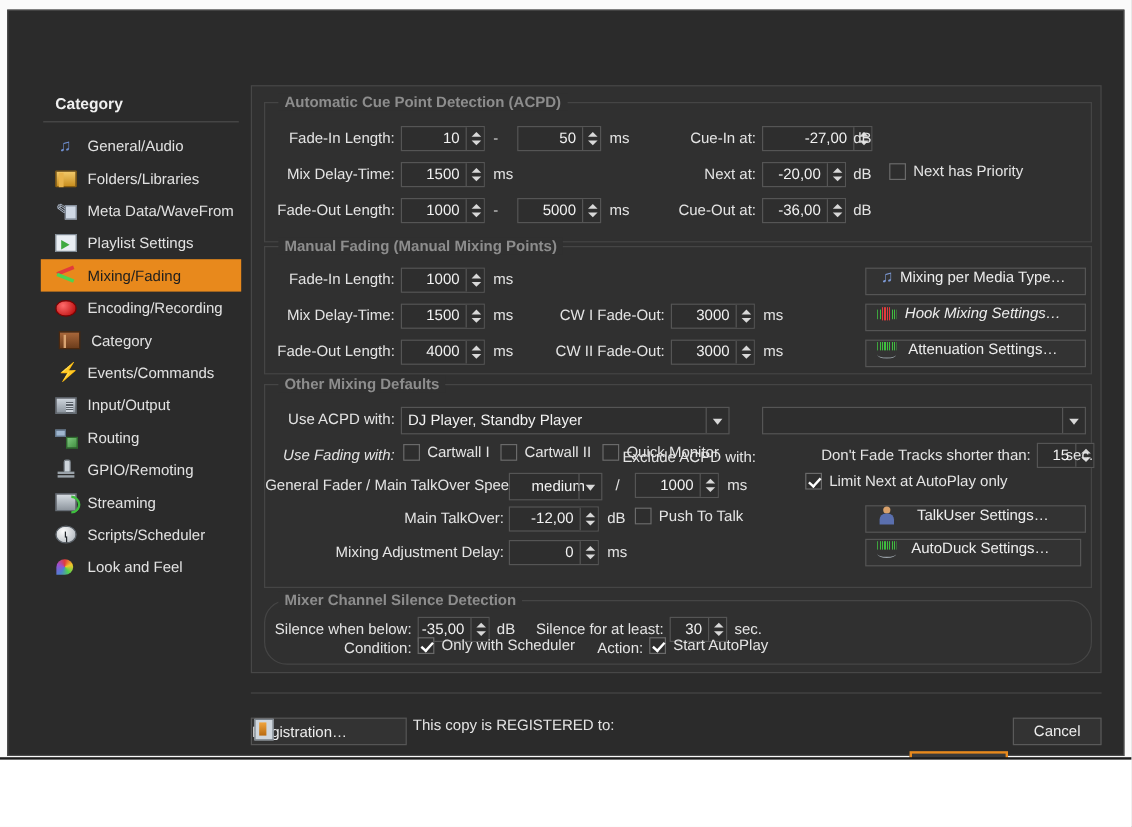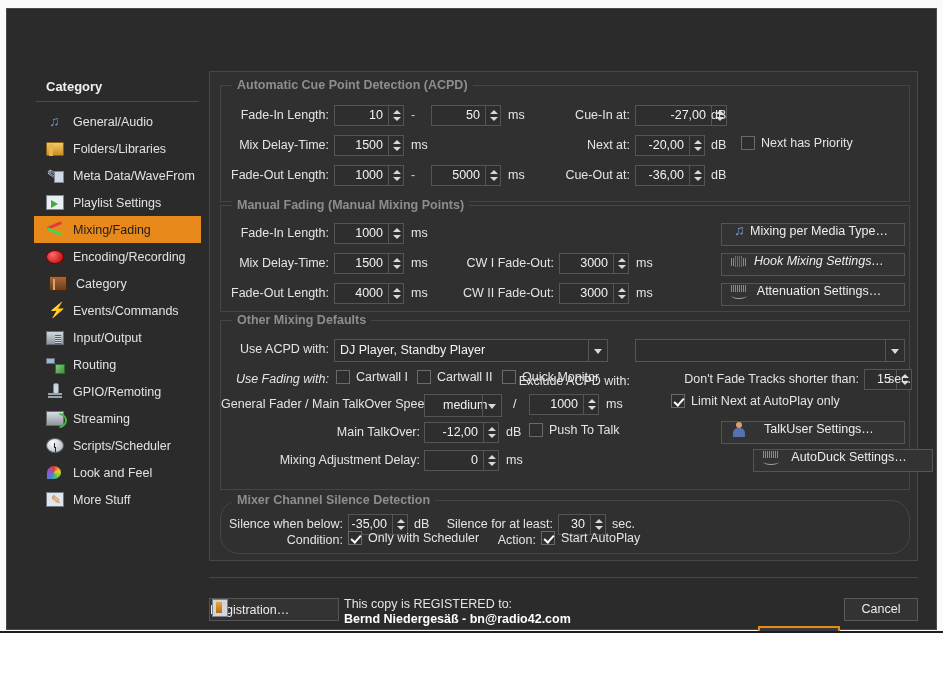--- a/index.html
+++ b/index.html
@@ -340,24 +340,20 @@
         <span class="cat-label">Streaming</span>
       </div>
       <div class="cat-item">
         <span class="cat-ico ic-sched"></span>
         <span class="cat-label">Scripts/Scheduler</span>
       </div>
       <div class="cat-item">
         <span class="cat-ico ic-look"></span>
         <span class="cat-label">Look and Feel</span>
       </div>
-      <div class="cat-item">
-        <span class="cat-ico ic-more"></span>
-        <span class="cat-label">More Stuff</span>
-      </div>
     </div>
 
     <div class="content">
 
       <div class="group" style="left:10px; top:13px; width:690px; height:117px;">
         <div class="glabel">Automatic Cue Point Detection (ACPD)</div>
 
         <div class="lbl" style="left:8px; top:22px; width:100px;">Fade-In Length:</div>
         <div class="spin" style="left:113px; top:19px; width:70px;">
           <span class="val">10</span>
@@ -535,21 +531,21 @@
         <div class="spin" style="left:203px; top:129px; width:75px;">
           <span class="val">0</span>
           <span class="arrows"></span>
         </div>
         <div class="unit" style="left:285px; top:132px;">ms</div>
 
         <div class="abtn" style="left:500px; top:100px; width:184px;">
           <span class="bico bi-user"></span>
           <span class="btxt">TalkUser Settings…</span>
         </div>
-        <div class="abtn" style="left:500px; top:128px; width:180px;margin-left:32px;">
+        <div class="abtn" style="left:500px; top:128px; width:180px;">
           <span class="bico bi-att"></span>
           <span class="btxt">AutoDuck Settings…</span>
         </div>
       </div>
 
       <div class="group" style="left:10px; top:428px; width:690px; height:54px;border-radius:19px;">
         <div class="glabel">Mixer Channel Silence Detection</div>
 
         <div class="lbl" style="left:0px; top:16px; width:122px;">Silence when below:</div>
         <div class="spin" style="left:127px; top:13px; width:60px;">
@@ -579,21 +575,20 @@
 
     </div>
 
     <div class="foot-sep"></div>
 
     <div class="reg-btn">
       <span class="bico bi-reg"></span>
       <span class="btxt">Registration…</span>
     </div>
     <div class="reg-line1">This copy is REGISTERED to:</div>
-    <div class="reg-line2">Bernd Niedergesäß - bn@radio42.com</div>
 
     <div class="ok-btn">OK</div>
     <div class="cancel-btn">Cancel</div>
 
   </div>
 
   <div class="statusbar">
     
     
     

